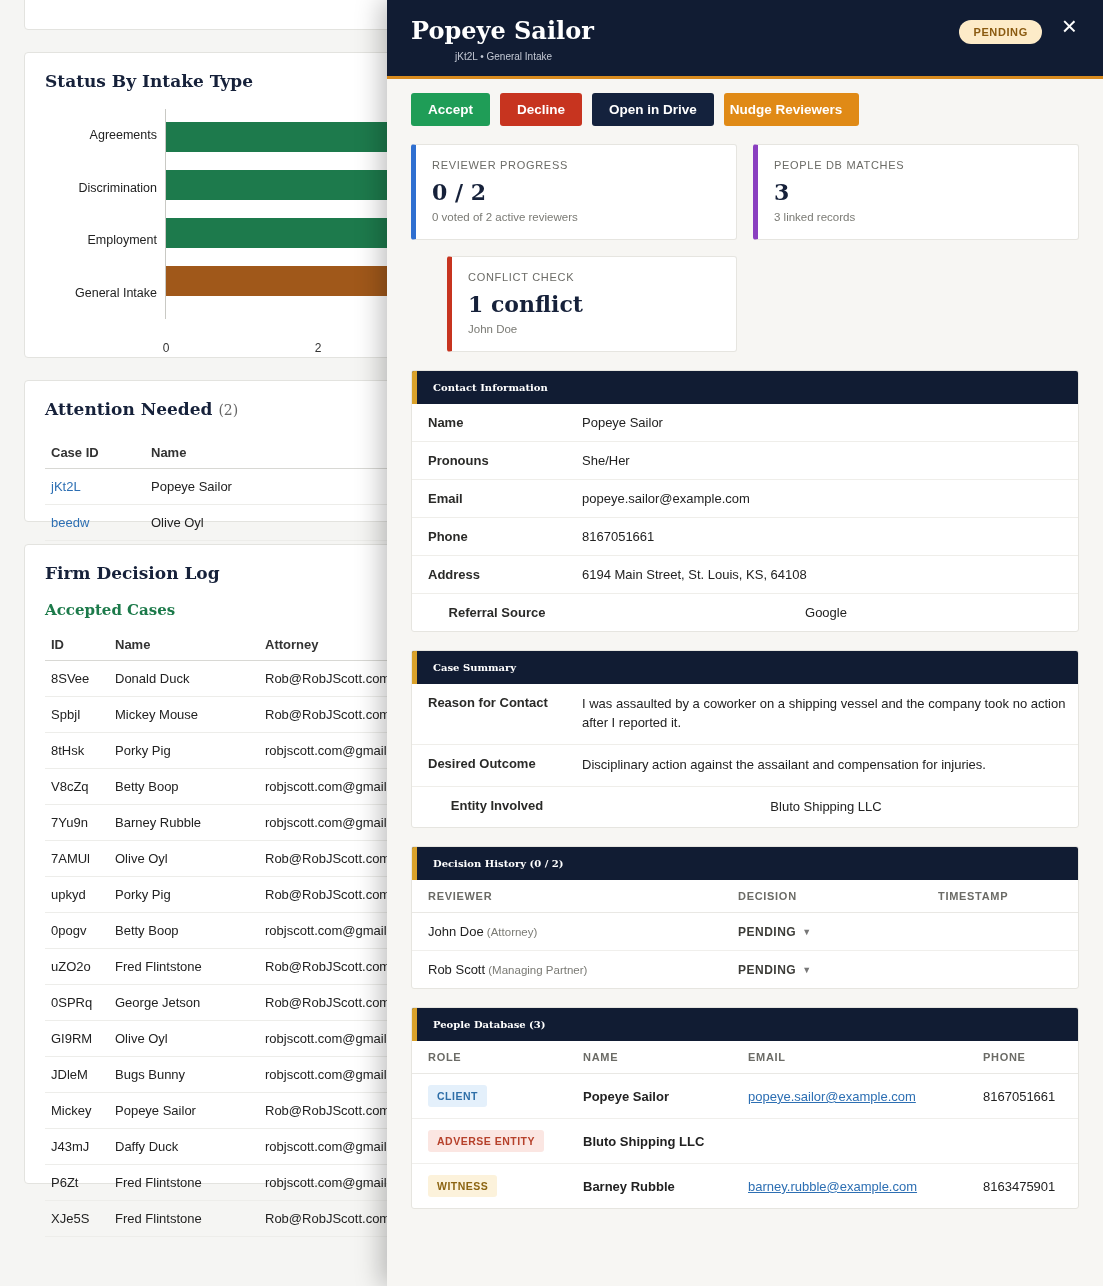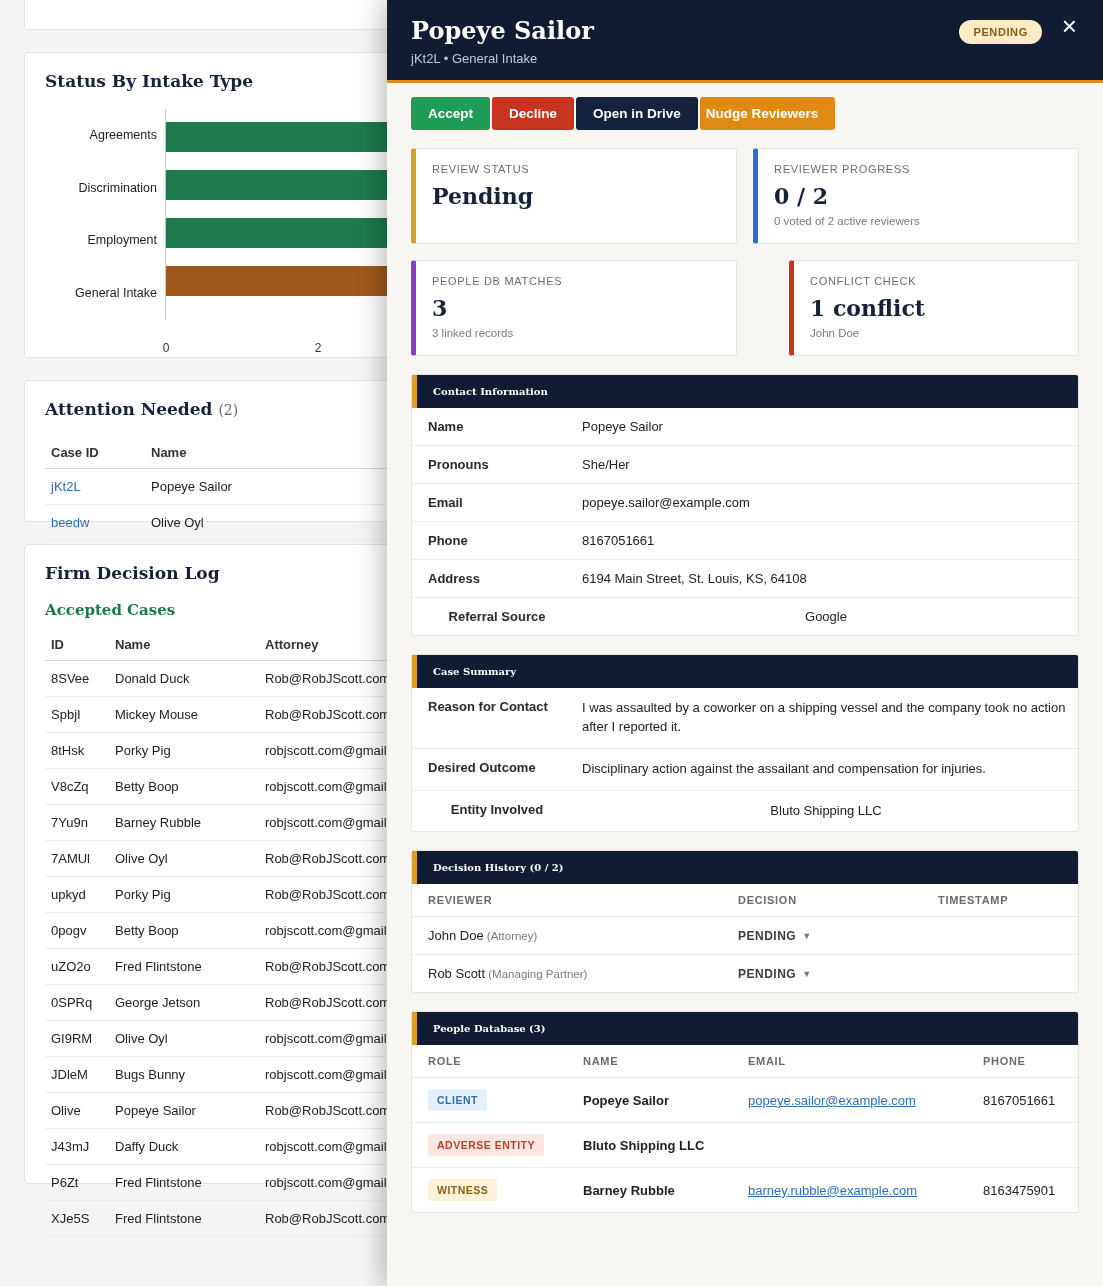--- a/index.html
+++ b/index.html
@@ -80,35 +80,35 @@
     background: #111c33;
     border-bottom: 3px solid #d98b1e;
     padding: 16px 24px 14px 24px;
     display: flex; align-items: flex-start;
   }
   .panel-header .titles { flex: 1; }
   .panel-title {
     font-family: "DejaVu Serif", serif;
     font-size: 24px; font-weight: bold; color: #fff; margin: 0;
   }
-  .panel-sub { font-size: 13px; color: #c3c8d4; margin-top: 6px; }
+  .panel-sub { font-size: 10px; color: #c3c8d4; margin-top: 6px; margin-left: 44px; }
   .badge-pending {
     background: #fdebc8; color: #8a5a10;
     font-size: 11px; font-weight: bold; letter-spacing: .6px;
     border-radius: 12px; padding: 6px 14px; margin-right: 18px; margin-top: 4px;
   }
   .close-x {
     color: #fff; font-size: 26px; line-height: 20px; cursor: pointer;
     background: none; border: none; padding: 0 2px; font-family: "Liberation Sans", sans-serif;
   }
 
   .actions {
     background: #f7f6f3;
     padding: 14px 24px 12px 24px;
-    display: flex; gap: 2px;
+    display: flex; gap: 10px;
   }
   .btn {
     border: none; border-radius: 3px; color: #fff;
     font-size: 13.5px; font-weight: bold; padding: 9px 17px; cursor: pointer;
     font-family: "Liberation Sans", sans-serif;
   }
   .btn-accept { background: #1f9d57; }
   .btn-decline { background: #c7341f; }
   .btn-drive { background: #14223d; }
   .btn-nudge { background: #e08a16; padding-left: 6px; }
@@ -309,21 +309,21 @@
             <td>GI9RM</td>
             <td>Olive Oyl</td>
             <td>robjscott.com@gmail.co</td>
           </tr>
           <tr>
             <td>JDleM</td>
             <td>Bugs Bunny</td>
             <td>robjscott.com@gmail.co</td>
           </tr>
           <tr>
-            <td>Olive</td>
+            <td>Mickey</td>
             <td>Popeye Sailor</td>
             <td>Rob@RobJScott.com</td>
           </tr>
           <tr>
             <td>J43mJ</td>
             <td>Daffy Duck</td>
             <td>robjscott.com@gmail.co</td>
           </tr>
           <tr>
             <td>P6Zt</td>
@@ -354,24 +354,20 @@
   <div class="actions">
     <button class="btn btn-accept">Accept</button>
     <button class="btn btn-decline">Decline</button>
     <button class="btn btn-drive">Open in Drive</button>
     <button class="btn btn-nudge">Nudge Reviewers</button>
   </div>
 
   <div class="panel-body">
 
     <div class="stat-grid">
-      <div class="stat l-amber">
-        <div class="stat-label">REVIEW STATUS</div>
-        <div class="stat-value">Pending</div>
-      </div>
       <div class="stat l-blue">
         <div class="stat-label">REVIEWER PROGRESS</div>
         <div class="stat-value">0 / 2</div>
         <div class="stat-note">0 voted of 2 active reviewers</div>
       </div>
       <div class="stat l-purple">
         <div class="stat-label">PEOPLE DB MATCHES</div>
         <div class="stat-value">3</div>
         <div class="stat-note">3 linked records</div>
       </div>

